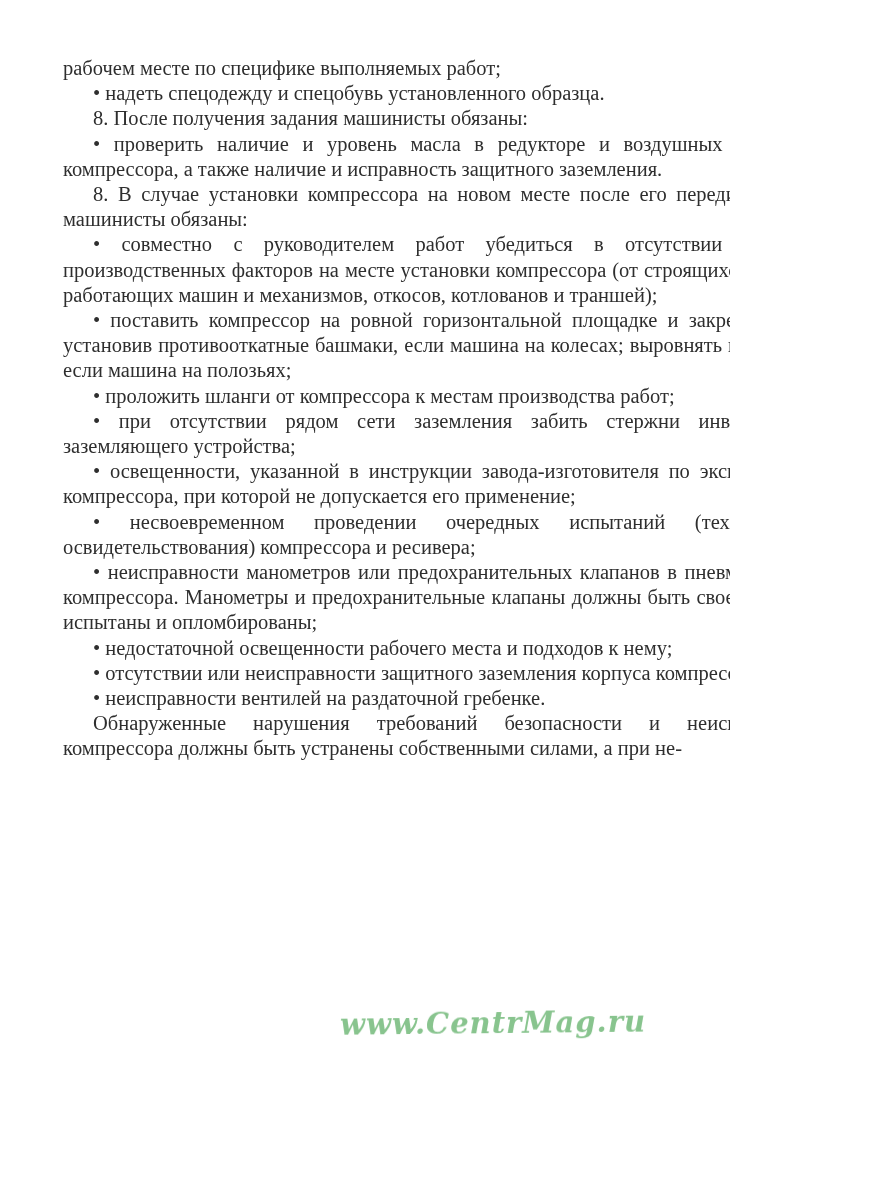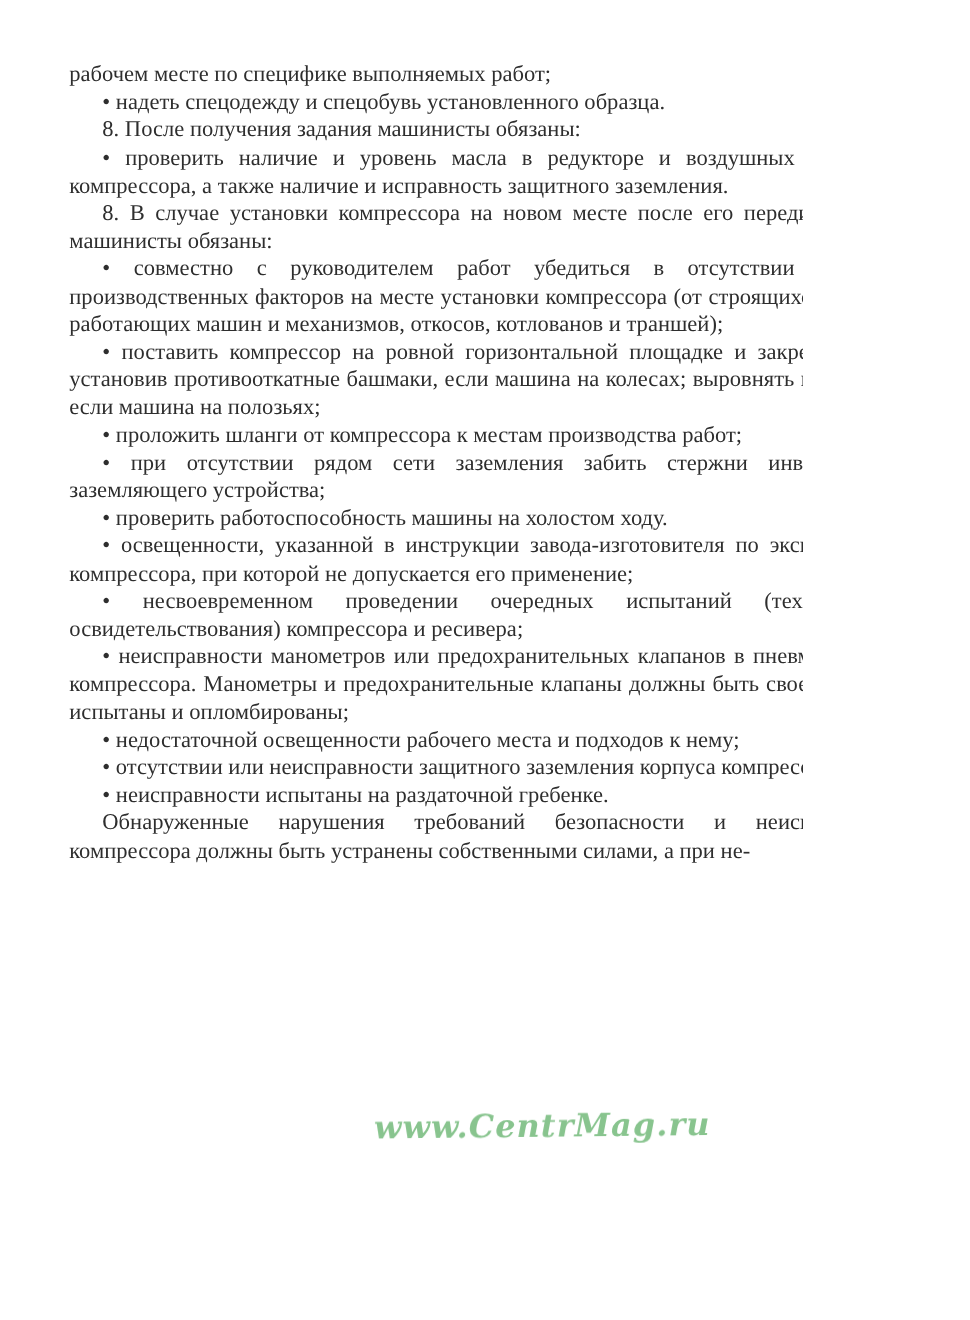--- a/index.html
+++ b/index.html
@@ -60,25 +60,24 @@
   <div class="text-block">
     <p class="para flush">рабочем месте по специфике выполняемых работ;</p>
     <p class="para">• надеть спецодежду и спецобувь установленного образца.</p>
     <p class="para">8. После получения задания машинисты обязаны:</p>
     <p class="para">• проверить наличие и уровень масла в редукторе и воздушных фильтрах компрессора, а также наличие и исправность защитного заземления.</p>
     <p class="para">8. В случае установки компрессора на новом месте после его передислокации машинисты обязаны:</p>
     <p class="para">• совместно с руководителем работ убедиться в отсутствии опасных производственных факторов на месте установки компрессора (от строящихся зданий, работающих машин и механизмов, откосов, котлованов и траншей);</p>
     <p class="para">• поставить компрессор на ровной горизонтальной площадке и закрепить его, установив противооткатные башмаки, если машина на колесах; выровнять клиньями, если машина на полозьях;</p>
     <p class="para">• проложить шланги от компрессора к местам производства работ;</p>
     <p class="para">• при отсутствии рядом сети заземления забить стержни инвентарного заземляющего устройства;</p>
-    <p class="para">• проверить работоспособность машины на холостом ходу.</p>
     <p class="para">• освещенности, указанной в инструкции завода-изготовителя по эксплуатации компрессора, при которой не допускается его применение;</p>
     <p class="para">• несвоевременном проведении очередных испытаний (технического освидетельствования) компрессора и ресивера;</p>
     <p class="para">• неисправности манометров или предохранительных клапанов в пневмосистеме компрессора. Манометры и предохранительные клапаны должны быть своевременно испытаны и опломбированы;</p>
     <p class="para">• недостаточной освещенности рабочего места и подходов к нему;</p>
     <p class="para">• отсутствии или неисправности защитного заземления корпуса компрессора;</p>
-    <p class="para">• неисправности испытаны на раздаточной гребенке.</p>
+    <p class="para">• неисправности вентилей на раздаточной гребенке.</p>
     <p class="para">Обнаруженные нарушения требований безопасности и неисправности компрессора должны быть устранены собственными силами, а при не-</p>
   </div>
 
   <div class="watermark">www.CentrMag.ru</div>
 
 </div>
 
 </body></html>

